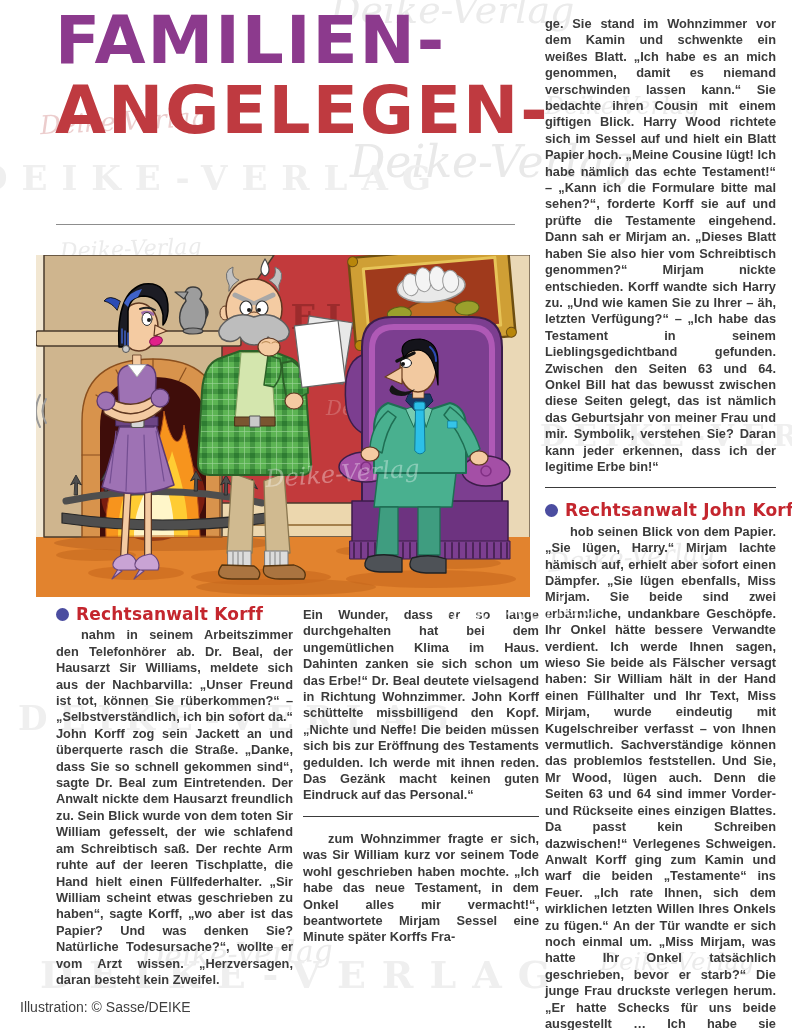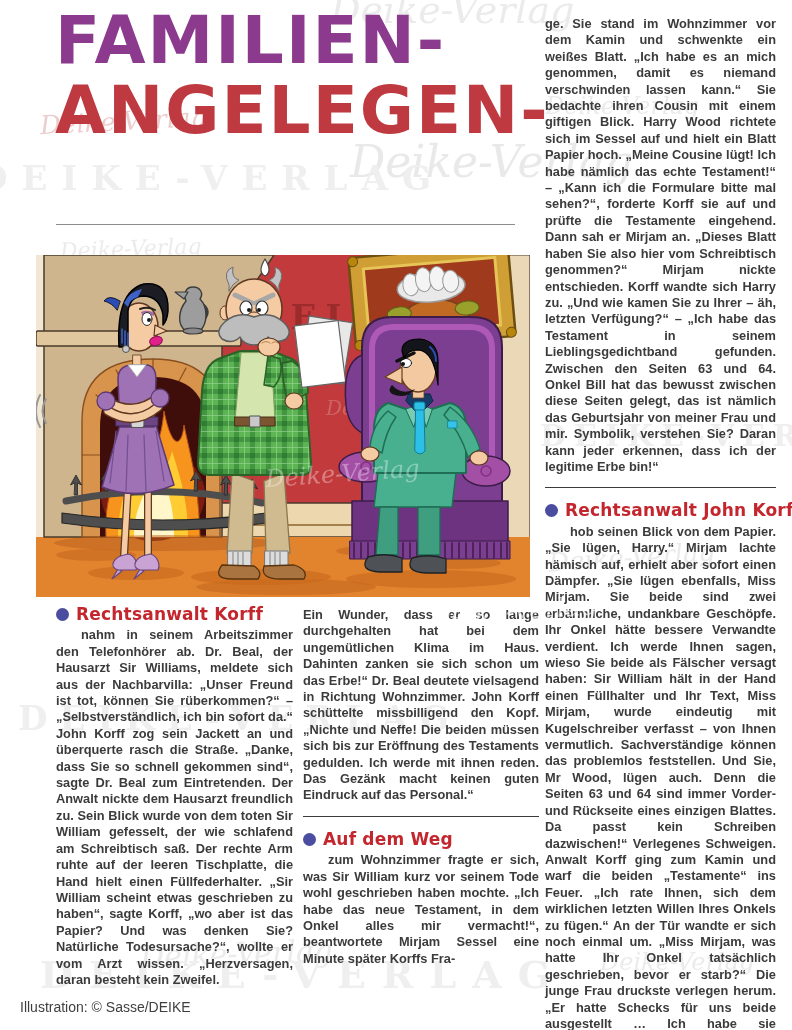--- a/index.html
+++ b/index.html
@@ -284,22 +284,18 @@
     <div class="sec-head">
       <span class="bullet"></span>
       <b>Rechtsanwalt Korff</b>
     </div>
     <p class="indent">nahm in seinem Arbeitszimmer den Telefonhörer ab. Dr. Beal, der Hausarzt Sir Williams, meldete sich aus der Nachbarvilla: „Unser Freund ist tot, können Sie rüberkommen?“ – „Selbstverständlich, ich bin sofort da.“ John Korff zog sein Jackett an und überquerte rasch die Straße. „Danke, dass Sie so schnell gekommen sind“, sagte Dr. Beal zum Eintretenden. Der Anwalt nickte dem Hausarzt freundlich zu. Sein Blick wurde von dem toten Sir William gefesselt, der wie schlafend am Schreibtisch saß. Der rechte Arm ruhte auf der leeren Tischplatte, die Hand hielt einen Füllfederhalter. „Sir William scheint etwas geschrieben zu haben“, sagte Korff, „wo aber ist das Papier? Und was denken Sie? Natürliche Todesursache?“, wollte er vom Arzt wissen. „Herzversagen, daran besteht kein Zweifel.</p>
   </div>
 
   <div class="col" style="left:303px;top:607px;width:236px;">
     <p>Ein Wunder, dass er so lange durchgehalten hat bei dem ungemütlichen Klima im Haus. Dahinten zanken sie sich schon um das Erbe!“ Dr. Beal deutete vielsagend in Richtung Wohnzimmer. John Korff schüttelte missbilligend den Kopf. „Nichte und Neffe! Die beiden müssen sich bis zur Eröffnung des Testaments gedulden. Ich werde mit ihnen reden. Das Gezänk macht keinen guten Eindruck auf das Personal.“</p>
     <hr class="rule">
-    <div class="sec-head">
-      <span class="bullet"></span>
-      <b>Auf dem Weg</b>
-    </div>
     <p class="indent">zum Wohnzimmer fragte er sich, was Sir William kurz vor seinem Tode wohl geschrieben haben mochte. „Ich habe das neue Testament, in dem Onkel alles mir vermacht!“, beantwortete Mirjam Sessel eine Minute später Korffs Fra-</p>
   </div>
 
   <div class="caption">Illustration: © Sasse/DEIKE</div>
 
 </div>
 
 </body></html>

